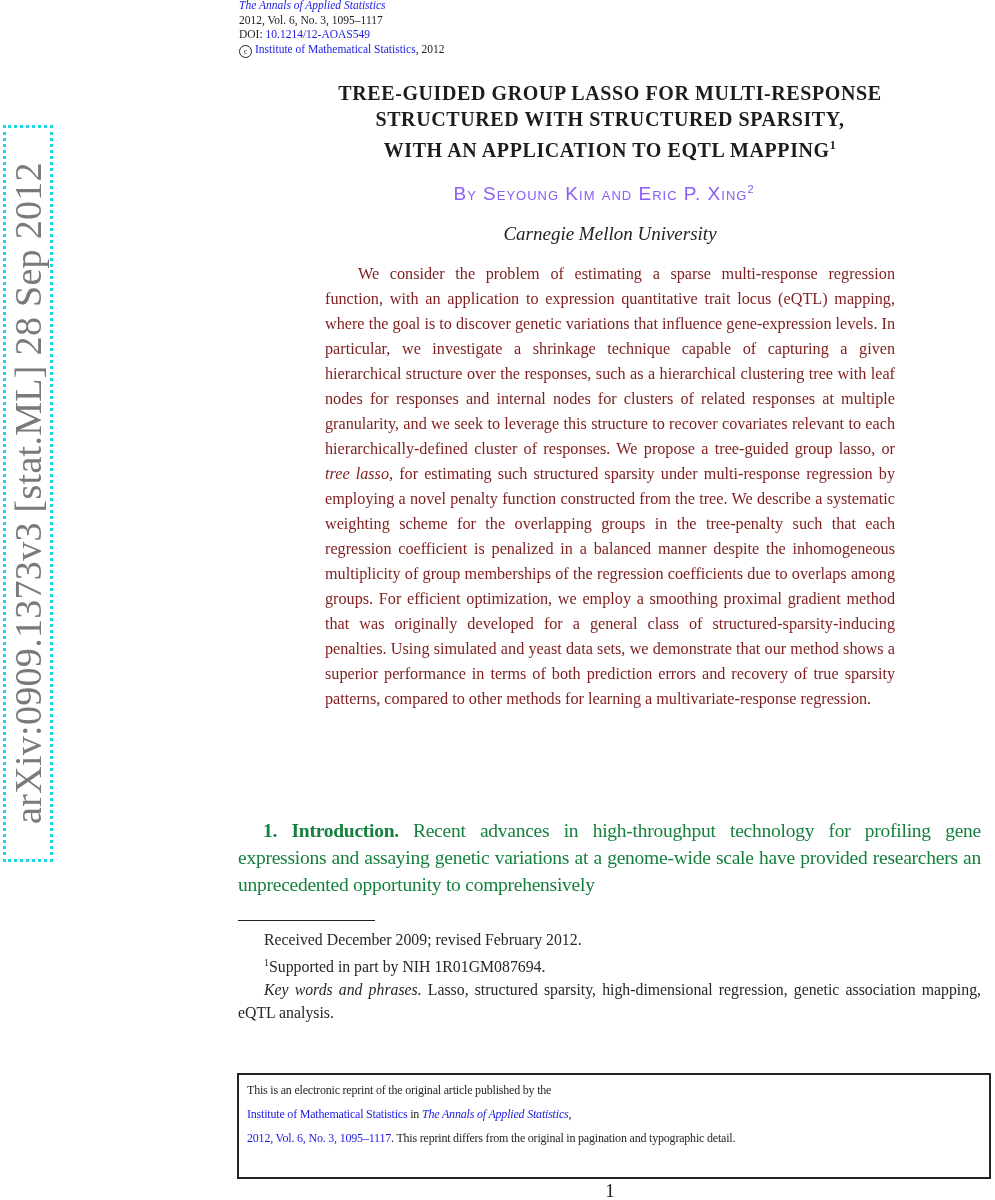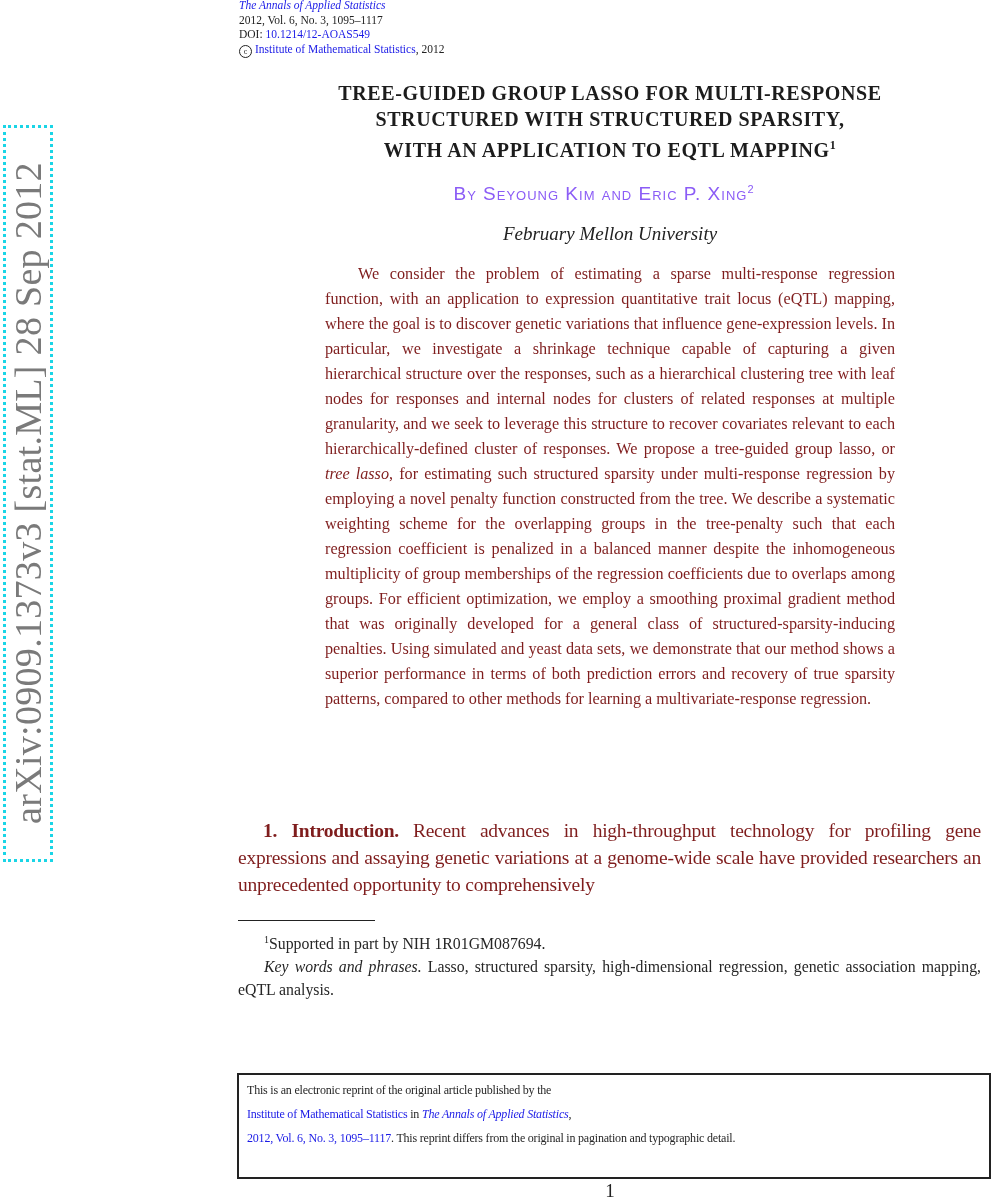--- a/index.html
+++ b/index.html
@@ -27,21 +27,21 @@
   .affil { left:230px; width:760px; top:223px; text-align:center; font-size:19px; font-style:italic;
            color:#222; font-family:"Liberation Serif",serif; }
 
   
   .abstract { left:325px; width:570px; top:262px; font-size:16.2px; line-height:25px;
               text-align:justify; font-family:"Liberation Serif",serif; color:#7f1d1d; }
   .abstract .ind { display:inline-block; width:33px; }
 
   
   .intro { left:238px; width:743px; top:817px; font-size:19.5px; line-height:27px; text-align:justify;
-           font-family:"Liberation Serif",serif; color:#7f1d1d; letter-spacing:-0.25px; }
+           font-family:"Liberation Serif",serif; color:#15803d; letter-spacing:-0.25px; }
   .intro .num { font-weight:bold; margin-left:25px; }
   .intro .gap { display:inline-block; width:14px; }
 
   
   .fnrule { left:238px; top:920px; width:137px; height:1px; background:#222; }
   .footnotes { left:238px; width:743px; top:928px; font-size:15.8px; line-height:23px;
                text-align:justify; font-family:"Liberation Serif",serif; color:#262626; }
   .footnotes .fi { text-indent:26px; }
   .footnotes sup { font-size:10px; }
 
@@ -75,27 +75,28 @@
   <div><span class="copy-c">c</span><span class="link">Institute of Mathematical Statistics</span><span>, 2012</span></div>
 </div>
 
 <div class="abs title">
   <div>TREE-GUIDED GROUP LASSO FOR MULTI-RESPONSE</div>
   <div>STRUCTURED WITH STRUCTURED SPARSITY,</div>
   <div><span>WITH AN APPLICATION TO EQTL MAPPING</span><sup class="link" style="color:#1c1c1c">1</sup></div>
 </div>
 
 <div class="abs authors"><span>By Seyoung Kim and Eric P. Xing</span><sup>2</sup></div>
-<div class="abs affil">February Mellon University</div>
+<div class="abs affil">Carnegie Mellon University</div>
 
 <div class="abs abstract"><span class="ind"></span><span>We consider the problem of estimating a sparse multi-response regression function, with an application to expression quantitative trait locus (eQTL) mapping, where the goal is to discover genetic variations that influence gene-expression levels. In particular, we investigate a shrinkage technique capable of capturing a given hierarchical structure over the responses, such as a hierarchical clustering tree with leaf nodes for responses and internal nodes for clusters of related responses at multiple granularity, and we seek to leverage this structure to recover covariates relevant to each hierarchically-defined cluster of responses. We propose a tree-guided group lasso, or </span><i>tree lasso</i><span>, for estimating such structured sparsity under multi-response regression by employing a novel penalty function constructed from the tree. We describe a systematic weighting scheme for the overlapping groups in the tree-penalty such that each regression coefficient is penalized in a balanced manner despite the inhomogeneous multiplicity of group memberships of the regression coefficients due to overlaps among groups. For efficient optimization, we employ a smoothing proximal gradient method that was originally developed for a general class of structured-sparsity-inducing penalties. Using simulated and yeast data sets, we demonstrate that our method shows a superior performance in terms of both prediction errors and recovery of true sparsity patterns, compared to other methods for learning a multivariate-response regression.</span></div>
 
 <div class="abs intro"><span class="num">1. Introduction.</span><span class="gap"></span><span>Recent advances in high-throughput technology for profiling gene expressions and assaying genetic variations at a genome-wide scale have provided researchers an unprecedented opportunity to comprehensively</span></div>
 
 <div class="abs fnrule"></div>
 <div class="abs footnotes">
+  <div class="fi">Received December 2009; revised February 2012.</div>
   <div class="fi"><sup>1</sup><span>Supported in part by NIH 1R01GM087694.</span></div>
   <div class="fi"><i>Key words and phrases.</i><span> Lasso, structured sparsity, high-dimensional regression, genetic association mapping, eQTL analysis.</span></div>
 </div>
 
 <div class="abs reprint"><span>This is an electronic reprint of the original article published by the</span><br><span class="link">Institute of Mathematical Statistics</span><span> in </span><span class="link it">The Annals of Applied Statistics</span><span>,</span><br><span class="link">2012, Vol. 6, No. 3, 1095–1117</span><span>. This reprint differs from the original in pagination and typographic detail.</span></div>
 
 <div class="abs pageno">1</div>
 
 </body></html>

